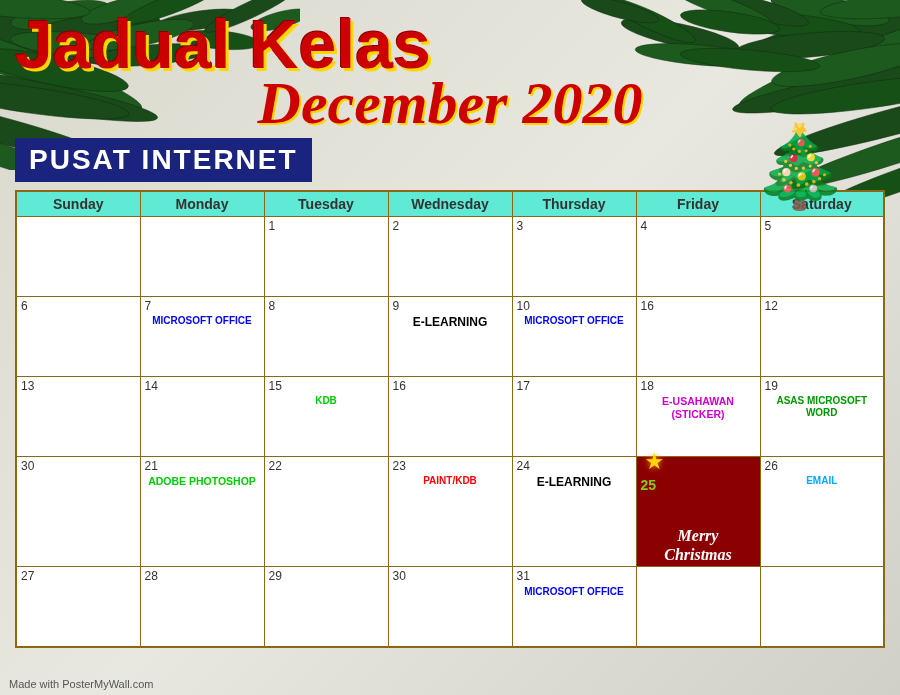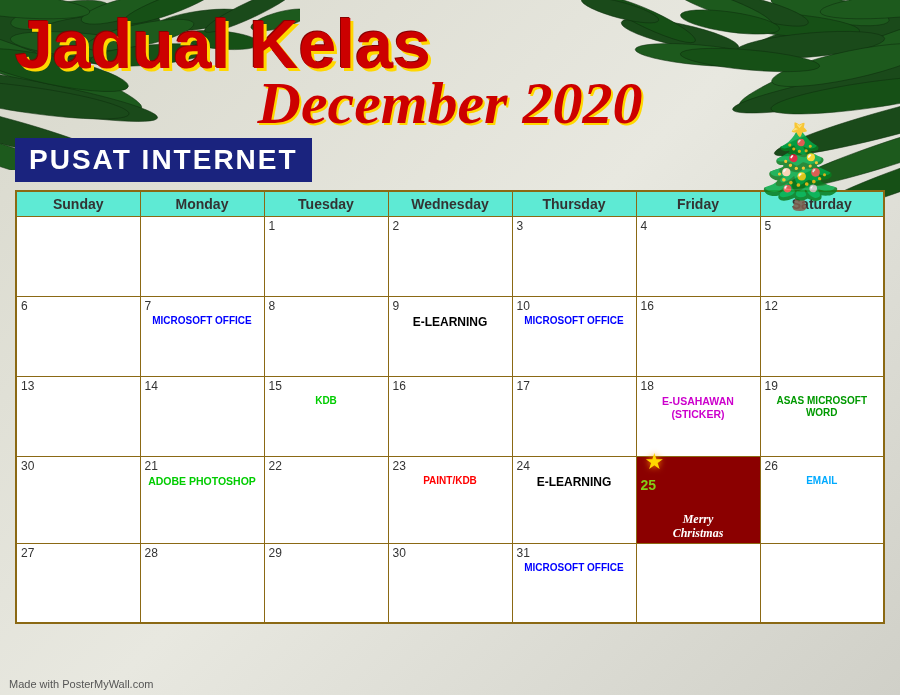--- a/index.html
+++ b/index.html
@@ -152,27 +152,27 @@
       top: -8px;
       left: 8px;
       font-size: 22px;
       color: #ffd700;
       z-index: 10;
       filter: drop-shadow(0 0 3px #ff8800);
     }
 
     .christmas-text {
       color: white;
-      font-size: 12px;
+      font-size: 16px;
       font-weight: 900;
       font-style: italic;
       font-family: Georgia, serif;
       text-align: center;
       display: block;
-      margin-top: 18px;
+      margin-top: 32px;
       line-height: 1.2;
     }
 
     .day-num-christmas {
       font-size: 14px;
       color: #84cc16;
       font-weight: bold;
       margin-top: 18px;
     }
 

